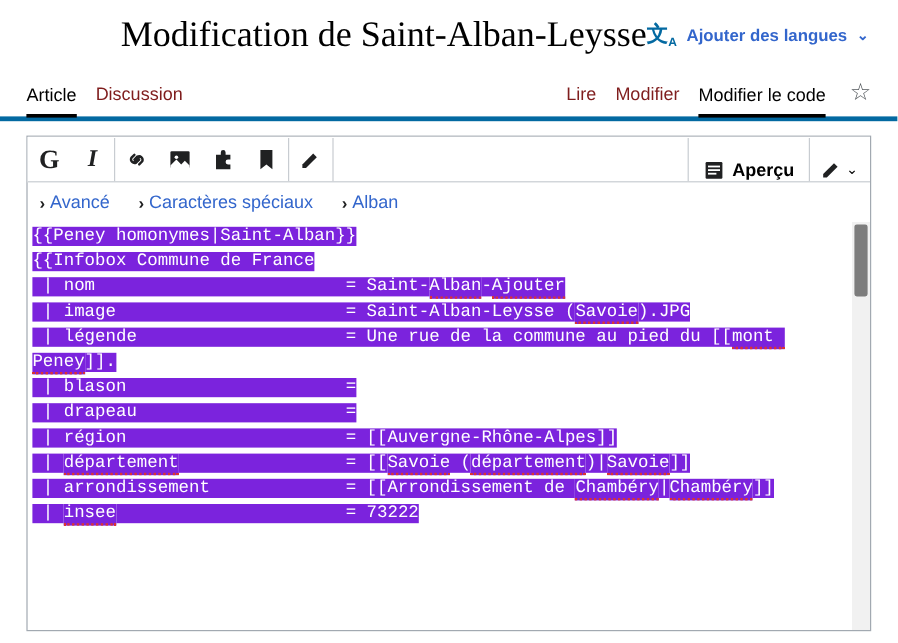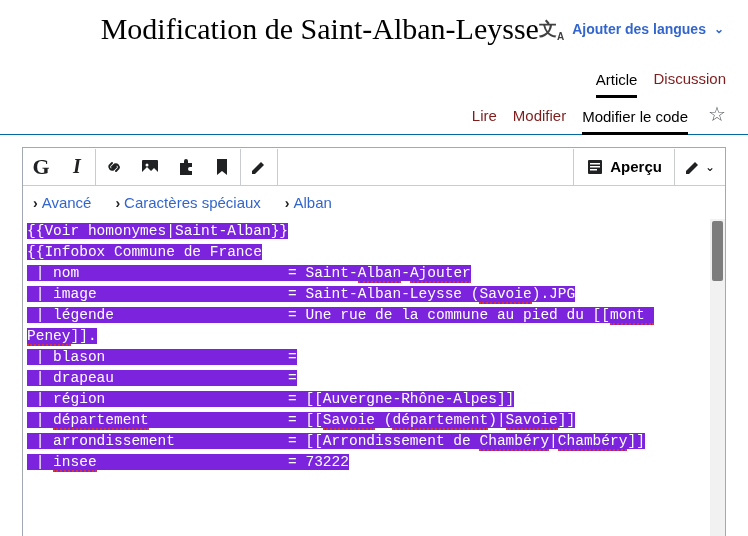--- a/index.html
+++ b/index.html
@@ -1,34 +1,34 @@
 <!DOCTYPE html>
 <html><head>
 <meta charset="utf-8">
 <style>
 * { margin: 0; padding: 0; box-sizing: border-box; }
 body { font-family: Arial, sans-serif; background: #fff; width: 748px; height: 536px; overflow: hidden; }
 .header { display: flex; justify-content: flex-end; align-items: center; padding: 12px 24px 6px 24px; }
 .title { font-family: Georgia, 'Times New Roman', serif; font-size: 30px; font-weight: normal; color: #000; }
 .lang-selector { display: flex; align-items: center; gap: 8px; color: #3366cc; font-size: 14px; font-weight: bold; cursor: pointer; }
-.lang-icon { font-size: 18px; color: #404040; }
+.lang-icon { font-size: 18px; color: #0369a1; }
 .chevron { color: #3366cc; font-size: 12px; }
-.tabs-row { display: flex; justify-content: space-between; align-items: flex-end; padding: 0 22px; border-bottom: 1px solid #0369a1; margin-top: 8px; flex-direction: column; }
+.tabs-row { display: flex; justify-content: space-between; align-items: flex-end; padding: 0 22px; border-bottom: 4px solid #0369a1; margin-top: 8px; }
 .tabs-left, .tabs-right { display: flex; gap: 16px; align-items: flex-end; }
 .tab { padding: 10px 0 10px 0; color: #7f1d1d; font-size: 15px; cursor: pointer; text-decoration: none; white-space: nowrap; }
 .tab.active { color: #000; border-bottom: 3px solid #000; margin-bottom: -1px; padding-bottom: 7px; }
 .star { font-size: 20px; color: #54595d; cursor: pointer; padding-bottom: 8px; margin-left: 4px; }
 .editor-box { margin: 12px 22px 0 22px; border: 1px solid #a2a9b1; }
 .toolbar { display: flex; justify-content: space-between; align-items: center; border-bottom: 1px solid #c8ccd1; height: 38px; background: #fff; }
 .tool-group-left { display: flex; align-items: center; height: 100%; }
 .tool-btn { width: 36px; height: 36px; display: flex; align-items: center; justify-content: center; cursor: pointer; color: #202122; font-size: 20px; }
 .tool-btn.bold { font-weight: bold; font-family: Georgia, serif; font-size: 22px; }
 .tool-btn.italic { font-style: italic; font-family: Georgia, serif; font-weight: bold; font-size: 20px; }
 .separator { width: 1px; background: #c8ccd1; height: 36px; }
-.tool-group-right { display: flex; align-items: center; height: 100%; gap: 2px; padding-right: 4px; }
+.tool-group-right { display: flex; align-items: flex-end; height: 100%; gap: 2px; padding-right: 4px; }
 .preview-btn { display: flex; align-items: center; gap: 6px; padding: 0 10px; cursor: pointer; font-size: 15px; font-weight: bold; }
 .pen-btn { display: flex; align-items: center; gap: 2px; padding: 0 6px; cursor: pointer; }
 .sub-toolbar { display: flex; align-items: center; gap: 24px; padding: 8px 10px; font-size: 15px; }
 .sub-link { display: flex; align-items: center; gap: 4px; color: #3366cc; cursor: pointer; }
 .sub-chevron { color: #202122; font-weight: bold; font-size: 14px; }
 .editor-content { font-family: 'Courier New', monospace; font-size: 14.5px; line-height: 21px; padding: 2px 2px; position: relative; height: 340px; overflow: hidden; }
 .scrollbar-track { position: absolute; right: 0; top: 0; width: 15px; height: 100%; background: #f1f1f1; z-index: 2; }
 .scrollbar-thumb { position: absolute; right: 2px; top: 2px; width: 11px; height: 60px; background: #7d7d7d; border-radius: 2px; }
 .code-line { white-space: pre-wrap; padding-left: 2px; }
 .sel { background: #7b23dd; color: #fff; }
@@ -129,21 +129,21 @@
     <div class="sub-link">
       <span class="sub-chevron">›</span>
       <span>Alban</span>
     </div>
   </div>
 
   <div class="editor-content">
     <div class="scrollbar-track">
       <div class="scrollbar-thumb"></div>
     </div>
-    <div class="code-line"><span class="sel">{{Voir homonymes|Saint-Alban}}</span></div>
+    <div class="code-line"><span class="sel">{{Peney homonymes|Saint-Alban}}</span></div>
     <div class="code-line"><span class="sel">{{Infobox Commune de France</span></div>
     <div class="code-line"><span class="sel"> | nom                        = Saint-</span><span class="sel spell">Alban</span><span class="sel">-</span><span class="sel spell">Ajouter</span></div>
     <div class="code-line"><span class="sel"> | image                      = Saint-Alban-Leysse (</span><span class="sel spell">Savoie</span><span class="sel">).JPG</span></div>
     <div class="code-line"><span class="sel"> | légende                    = Une rue de la commune au pied du [[</span><span class="sel spell">mont </span><span class="sel spell">Peney</span><span class="sel">]].</span></div>
     <div class="code-line"><span class="sel"> | blason                     =</span><span> </span></div>
     <div class="code-line"><span class="sel"> | drapeau                    =</span><span> </span></div>
     <div class="code-line"><span class="sel"> | région                     = [[Auvergne-Rhône-Alpes]]</span></div>
     <div class="code-line"><span class="sel"> | </span><span class="sel spell">département</span><span class="sel">                = [[</span><span class="sel spell">Savoie</span><span class="sel"> (</span><span class="sel spell">département</span><span class="sel">)|</span><span class="sel spell">Savoie</span><span class="sel">]]</span></div>
     <div class="code-line"><span class="sel"> | arrondissement             = [[Arrondissement de </span><span class="sel spell">Chambéry</span><span class="sel">|</span><span class="sel spell">Chambéry</span><span class="sel">]]</span></div>
     <div class="code-line"><span class="sel"> | </span><span class="sel spell">insee</span><span class="sel">                      = 73222</span></div>

